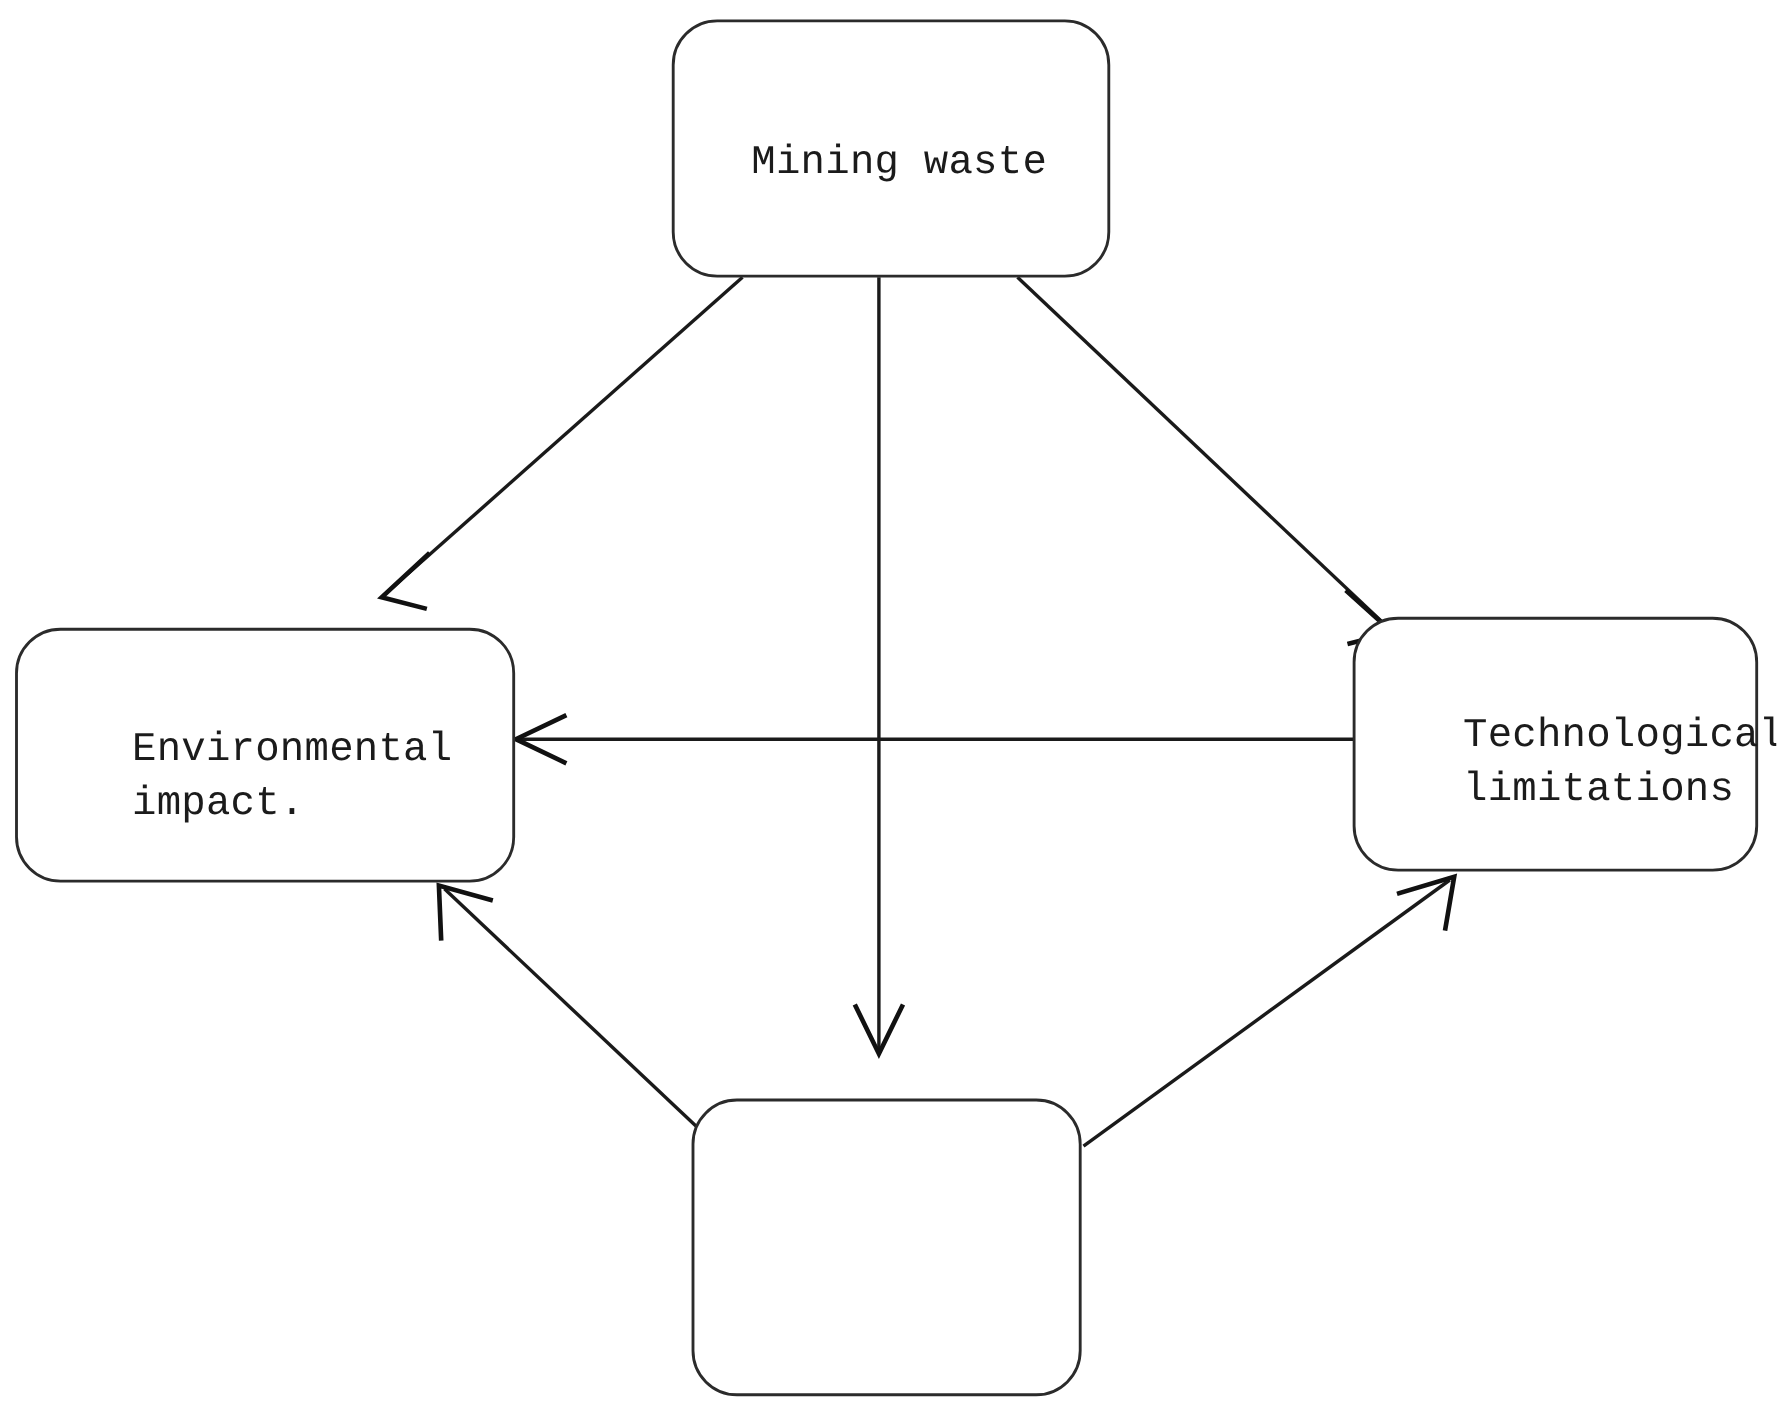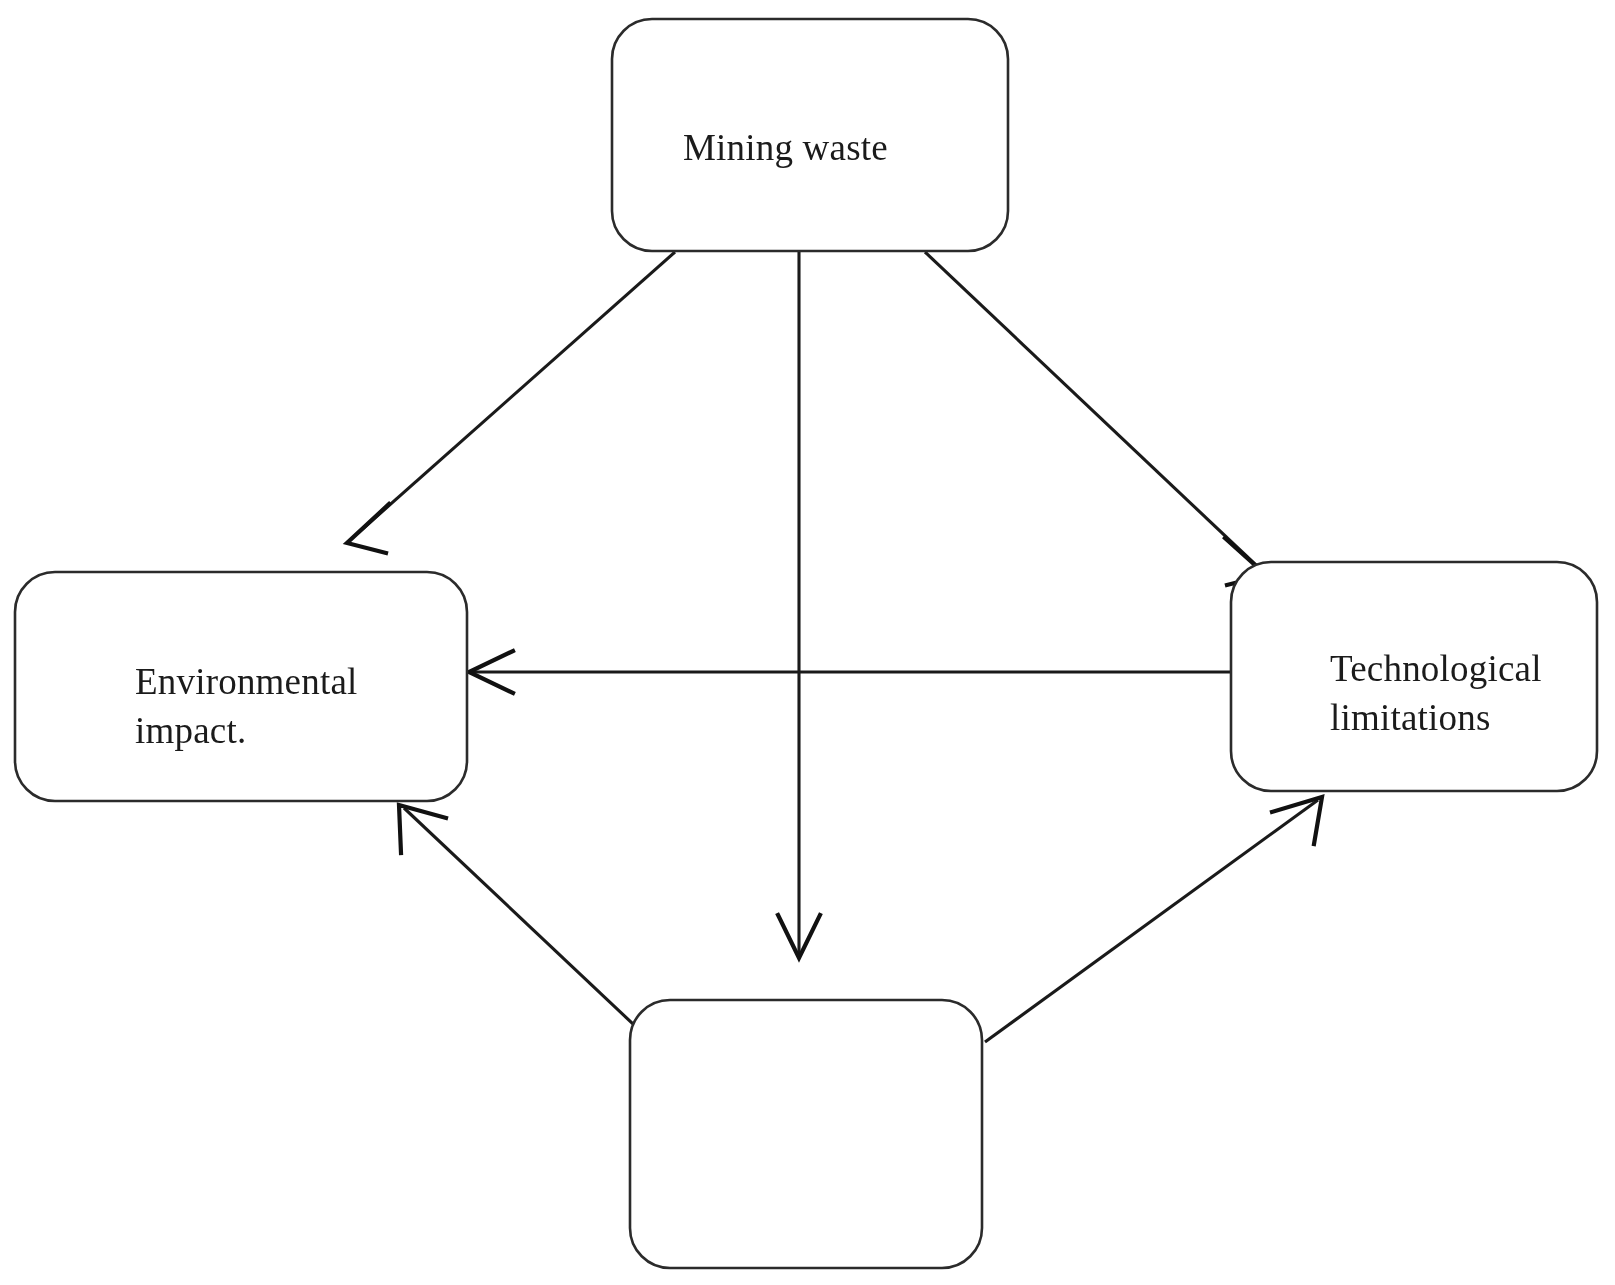--- a/index.html
+++ b/index.html
@@ -38,35 +38,35 @@
   .edge-head {
     stroke: #111111;
     stroke-width: 4.2;
     fill: none;
     stroke-linecap: square;
     stroke-linejoin: miter;
   }
   .node-label {
     position: absolute;
     color: #1b1b1b;
-    font-family: Liberation Serif, serif;
+    font-family: Liberation Mono, monospace;
     font-size: 37px;
     line-height: 1.32;
     white-space: pre-line;
     pointer-events: none;
     letter-spacing: 0.2px;
   }
   .label-mining {
     left: 683px;
     top: 124px;
     width: 320px;
     text-align: left;
   }
   .label-environmental {
-    left: 135px;
+    left: 120px;
     top: 658px;
     width: 330px;
     text-align: left;
   }
   .label-technological {
     left: 1330px;
     top: 645px;
     width: 300px;
     text-align: left;
   }

